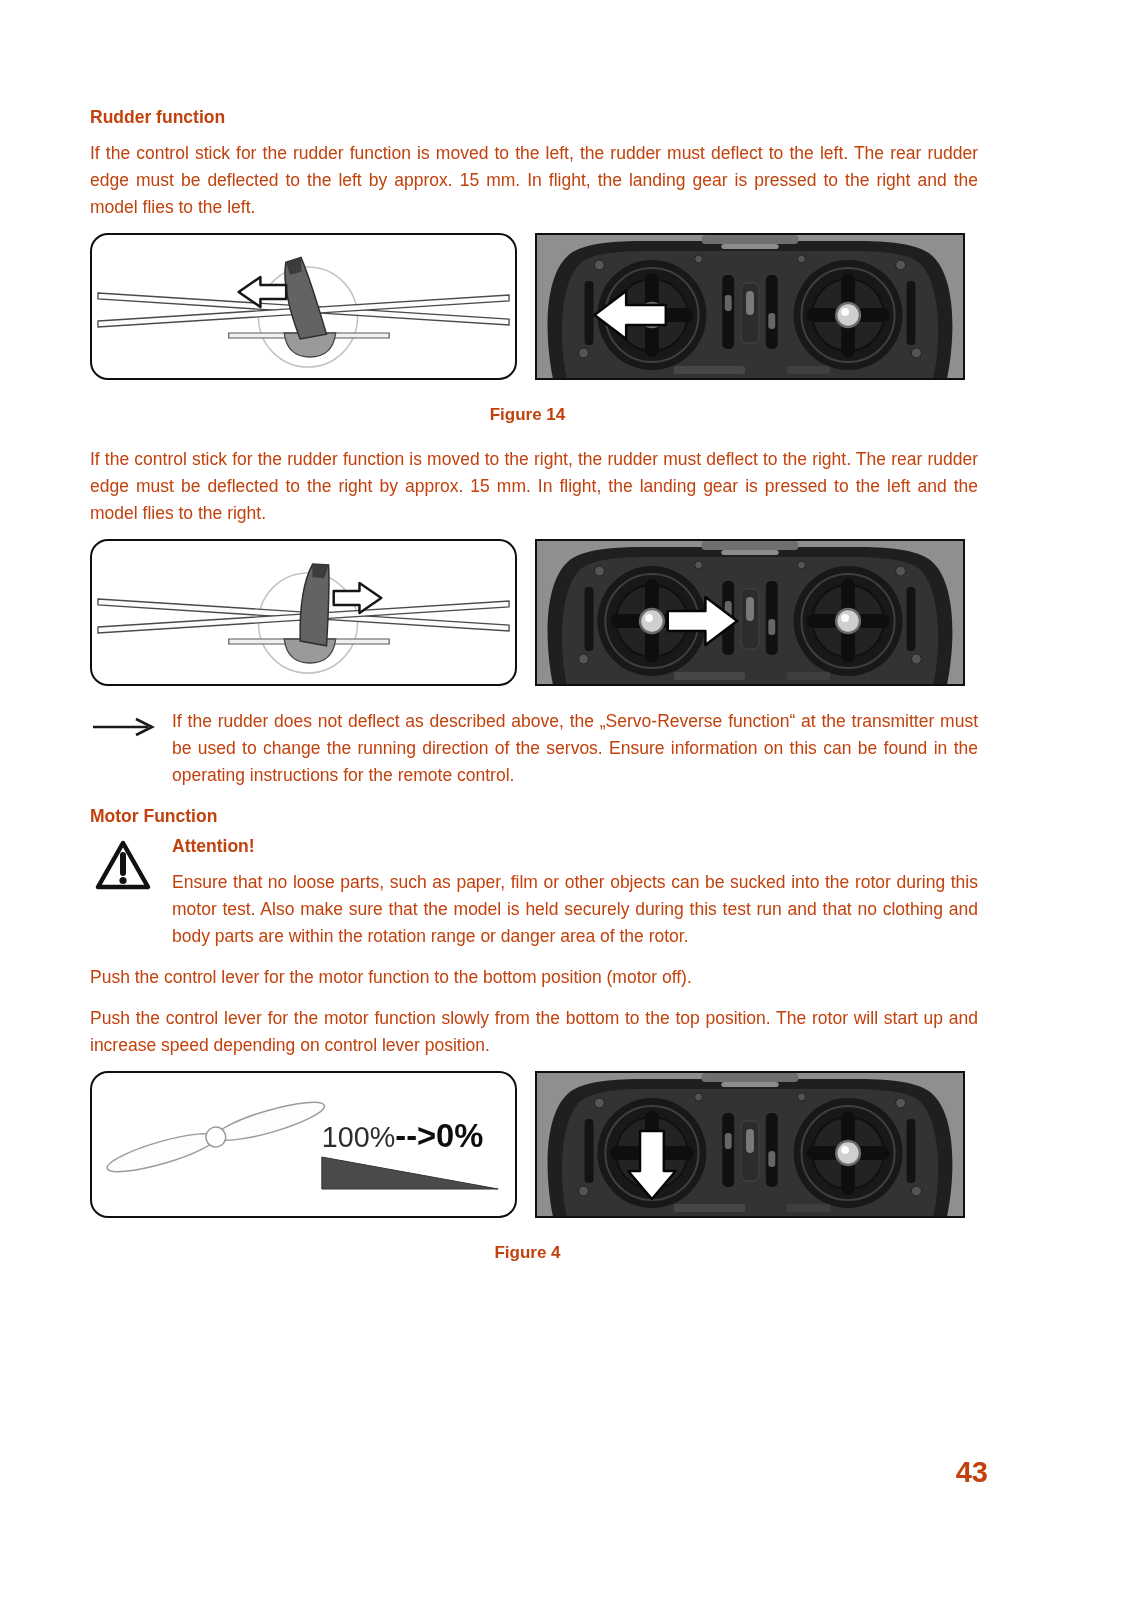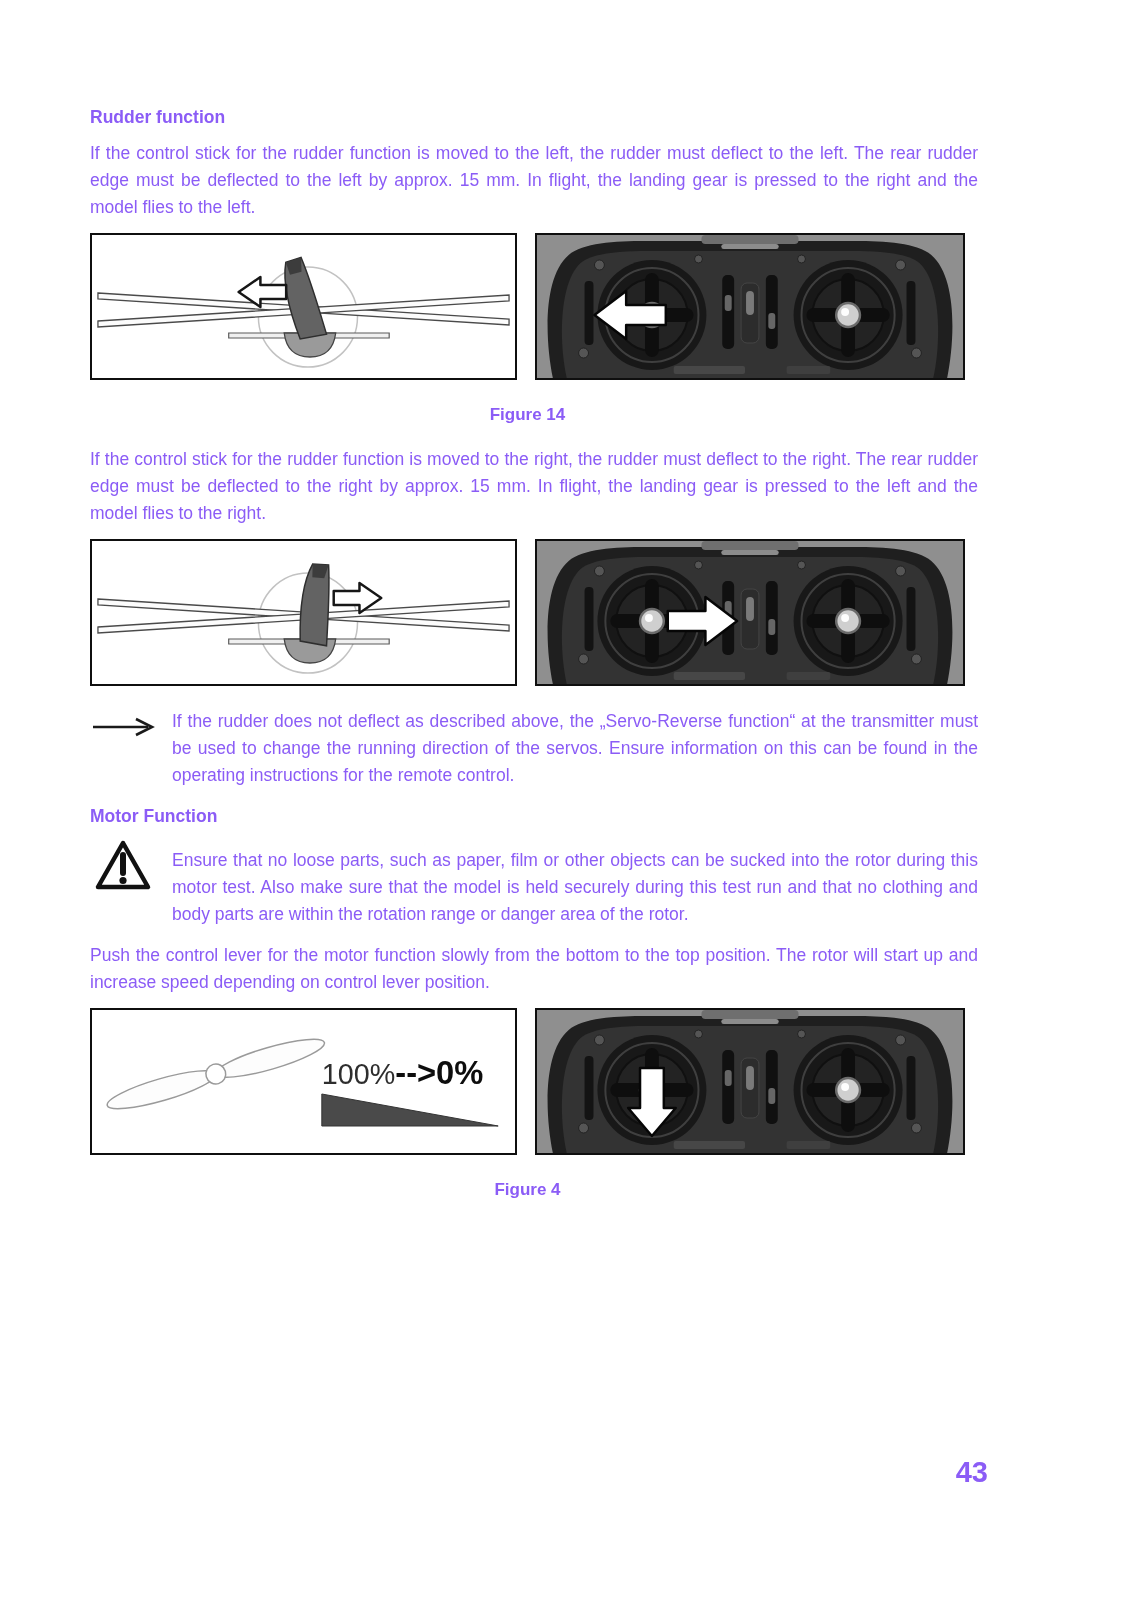--- a/index.html
+++ b/index.html
@@ -1,27 +1,27 @@
 <!DOCTYPE html>
 <html><head>
 <meta charset="utf-8">
 <style>
   * { margin:0; padding:0; box-sizing:border-box; }
   html,body { background:#ffffff; }
   .page {
     width:1128px; height:1601px; background:#ffffff; position:relative;
-    font-family:"Liberation Sans", sans-serif; color:#8b5cf6; overflow:hidden;
+    font-family:"Liberation Sans", sans-serif; color:#c2410c; overflow:hidden;
   }
   .content { padding:106px 150px 0 90px; }
   .section-heading { font-size:17.5px; font-weight:bold; line-height:22px; }
   .body-text { font-size:17.5px; line-height:27px; text-align:justify; }
   .para-lead { margin-top:12px; }
   .figure-row { display:flex; gap:18px; margin-top:12px; width:875px; }
   .figure-box { border:2px solid #0f0f0f; background:#ffffff; flex:none; }
-  .figure-box.plane { width:427px; height:147px; }
+  .figure-box.plane { width:427px; height:147px;border-radius:18px; }
   .figure-box.photo { width:430px; height:147px; }
   .figure-box svg { display:block; width:100%; height:100%; }
   .figure-caption { width:875px; text-align:center; font-weight:bold; font-size:17px; margin-top:24px; line-height:22px; }
   .para-2 { margin-top:20px; }
   .note-row { display:flex; margin-top:22px; }
   .note-arrow-cell { width:82px; flex:none; padding-top:8px; }
   .note-text { width:806px; }
   .heading-2 { margin-top:16px; }
   .attention-row { display:flex; margin-top:8px; }
   .attention-icon-cell { width:82px; flex:none; padding-top:3px; padding-left:4px; }
@@ -167,24 +167,26 @@
 
     <div class="attention-row">
       <div class="attention-icon-cell">
         <svg width="58" height="56" viewBox="0 0 58 56">
           <path d="M29,5 L54,49 L4,49 Z" fill="#ffffff" stroke="#111111" stroke-width="4.5" stroke-linejoin="round"></path>
           <path d="M29,17 L29,35" stroke="#111111" stroke-width="6" stroke-linecap="round"></path>
           <circle cx="29" cy="42.5" r="3.6" fill="#111111"></circle>
         </svg>
       </div>
       <div class="attention-body">
+        <div class="attention-title">Attention!</div>
         <p class="body-text attention-text">Ensure that no loose parts, such as paper, film or other objects can be sucked into the rotor during this motor test. Also make sure that the model is held securely during this test run and that no clothing and body parts are within the rotation range or danger area of the rotor.</p>
       </div>
     </div>
 
+    <p class="body-text para-step">Push the control lever for the motor function to the bottom position (motor off).</p>
     <p class="body-text para-step">Push the control lever for the motor function slowly from the bottom to the top position. The rotor will start up and increase speed depending on control lever position.</p>
 
     <div class="figure-row">
       <div class="figure-box plane">
         <svg viewBox="0 0 427 143" preserveAspectRatio="none">
           <use href="#propeller"></use>
           <text x="232" y="74"><tspan class="pct-normal">100%</tspan><tspan class="pct-bold">--&gt;0%</tspan></text>
           <polygon points="232,84 232,116 410,116" fill="#4a4a4a" stroke="#333333" stroke-width="1"></polygon>
         </svg>
       </div>

